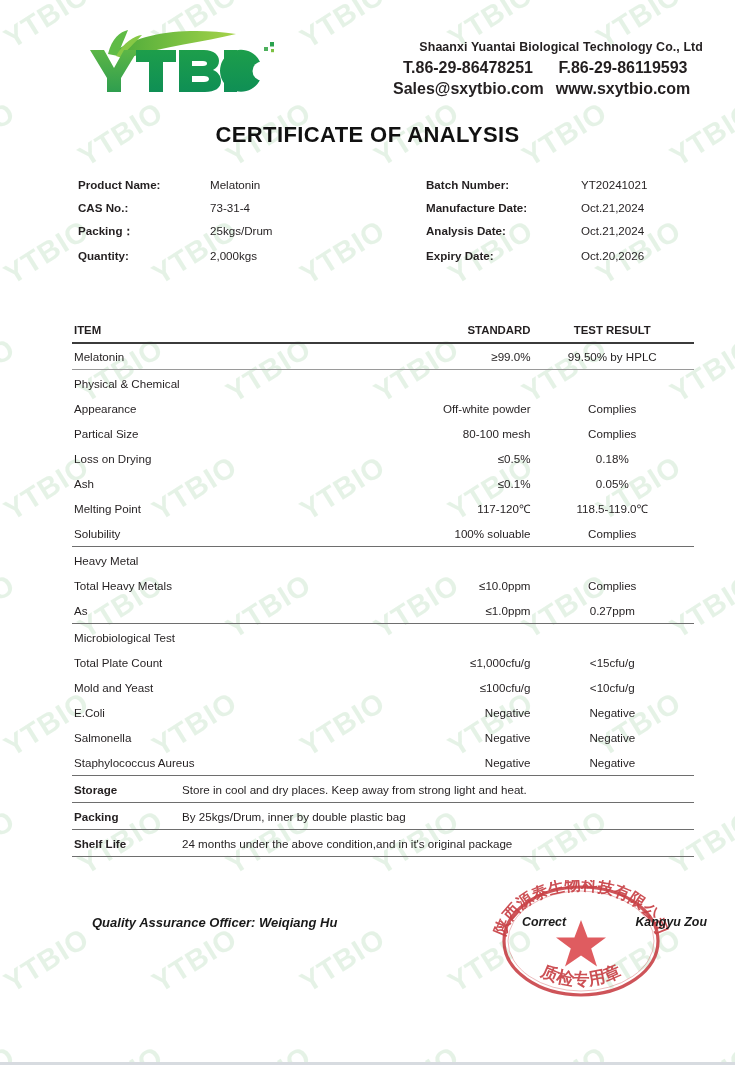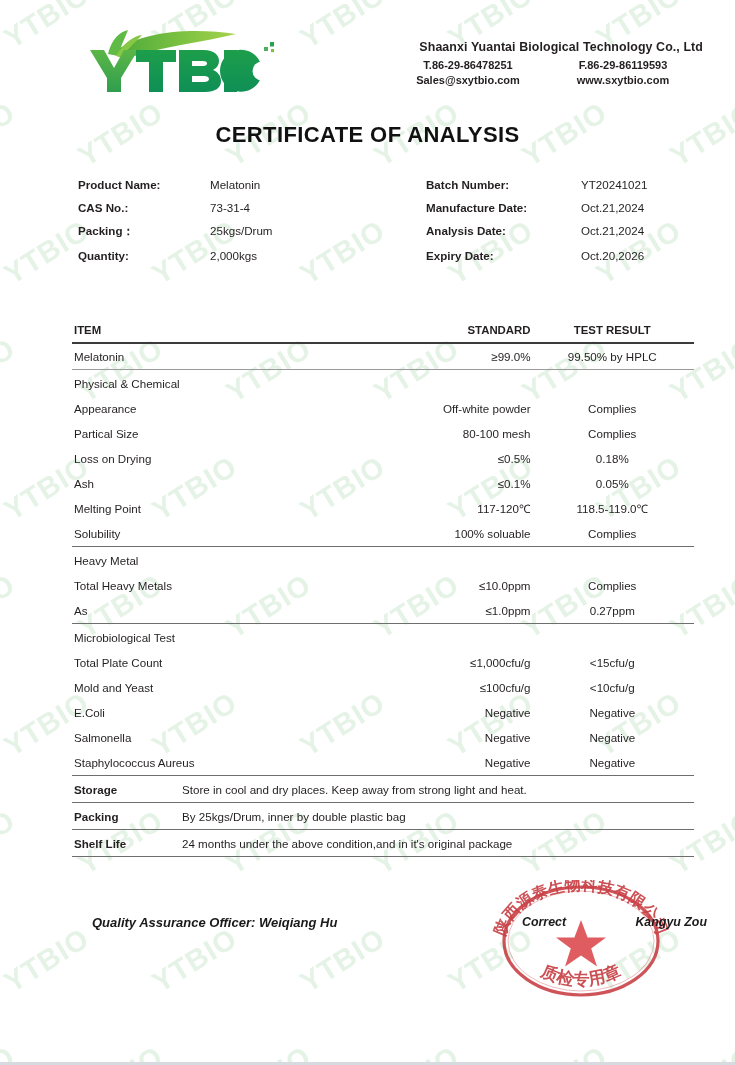--- a/index.html
+++ b/index.html
@@ -63,21 +63,21 @@
   .company-name {
     font-size: 12.4px;
     font-weight: bold;
     color: #231f20;
     letter-spacing: 0.1px;
     margin-bottom: 5px;
   }
   .contact-row {
     display: flex;
     justify-content: flex-end;
-    font-size: 11px;
+    font-size: 16px;
     font-weight: bold;
     color: #231f20;
     margin-bottom: 3px;
   }
   .contact-row .c1 { width: 150px; text-align: center; }
   .contact-row .c2 { width: 160px; text-align: center; }
 
   
   .doc-title {
     position: absolute;

